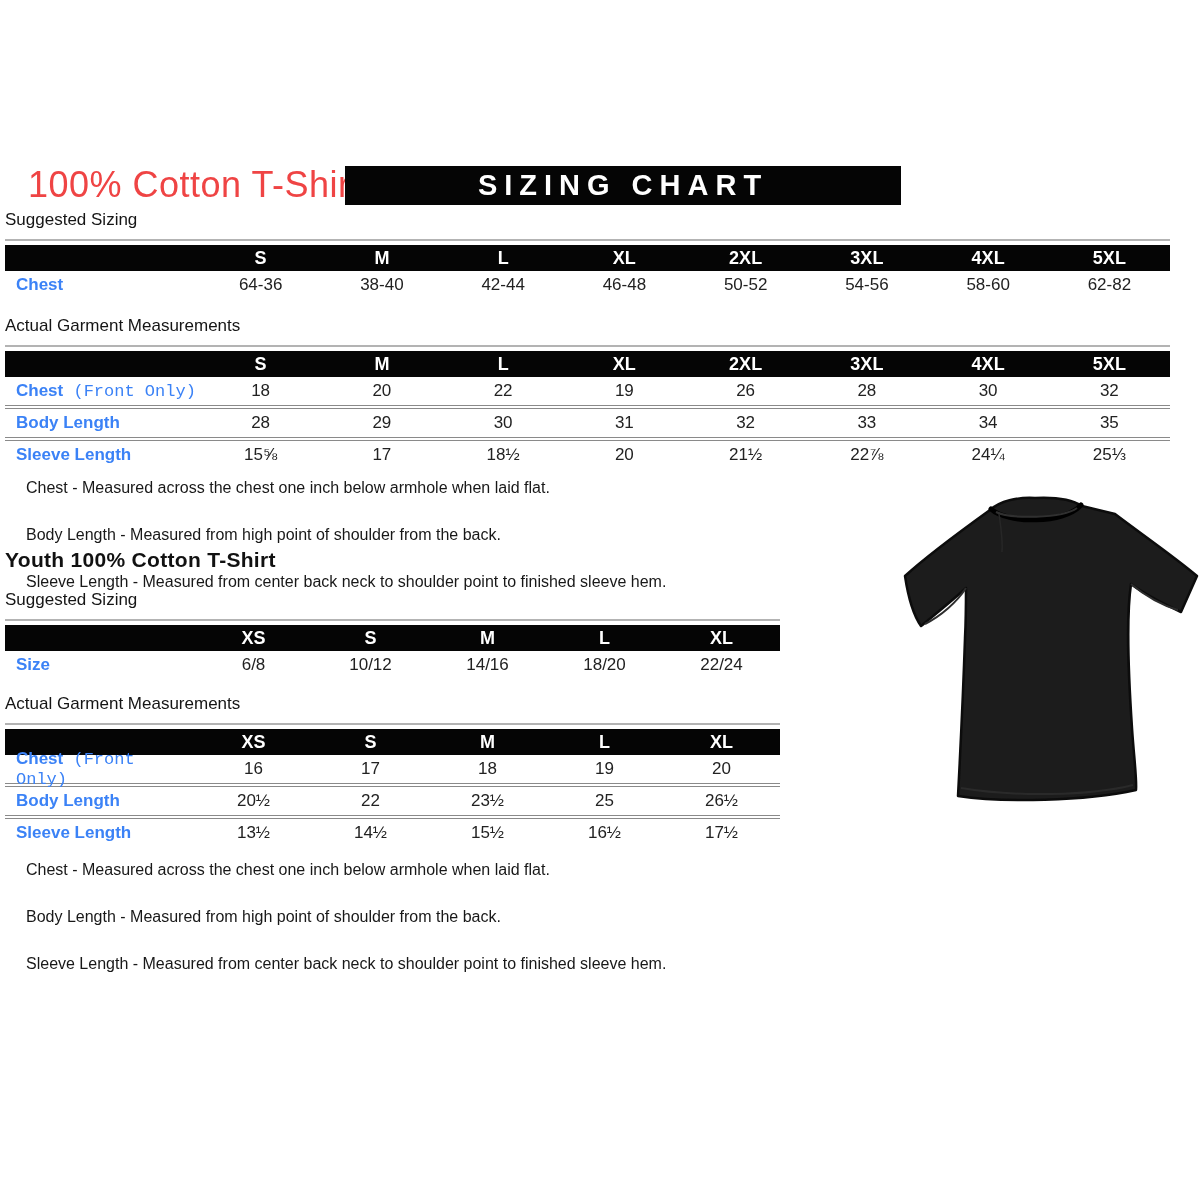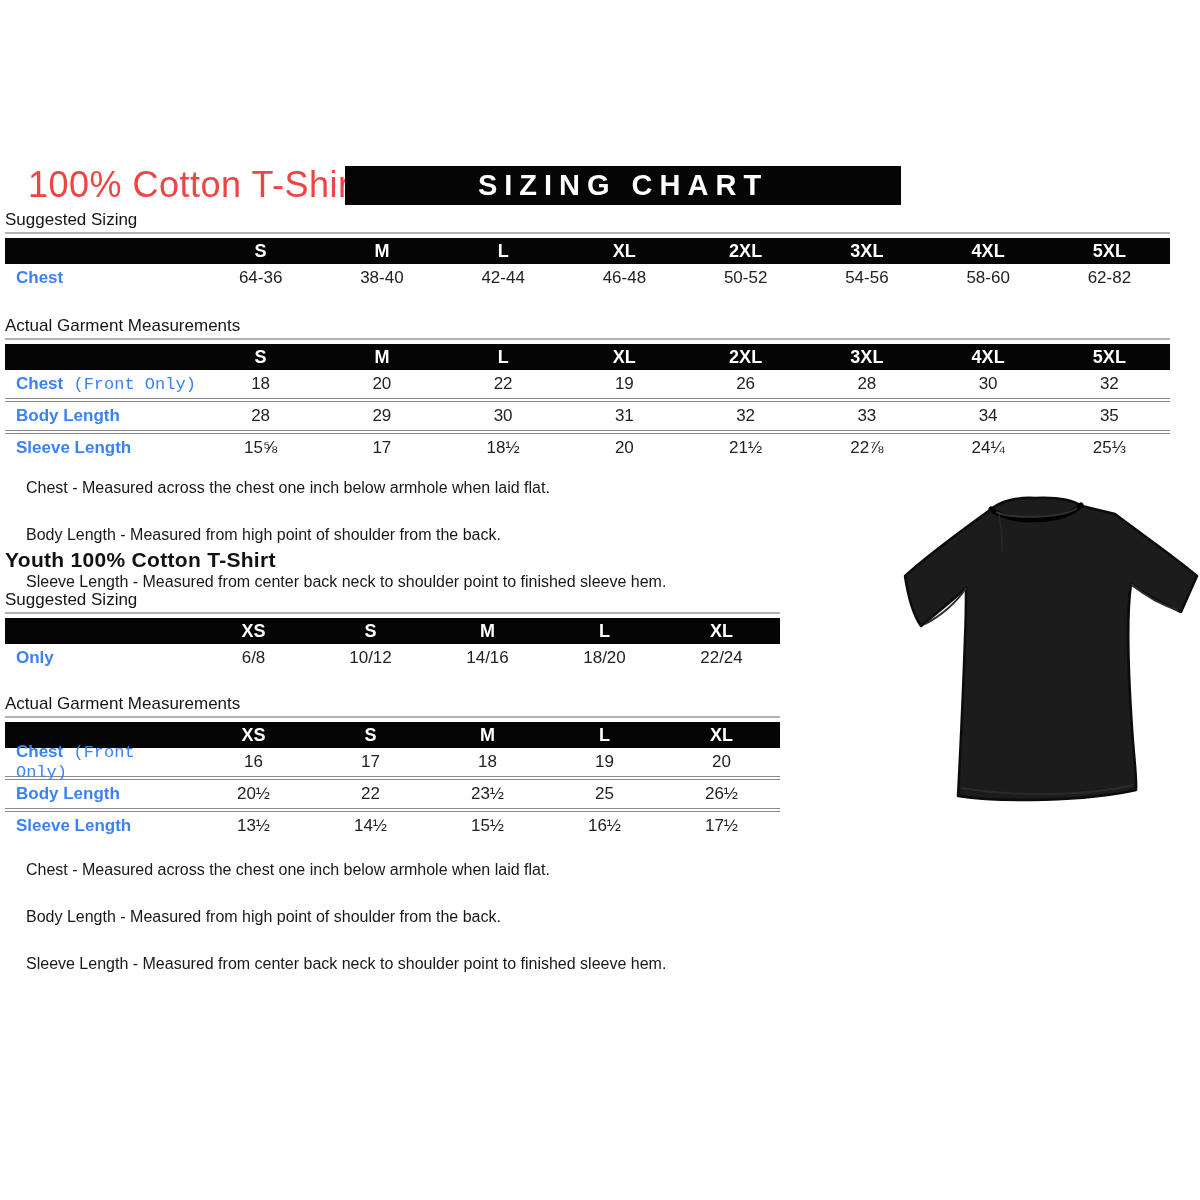--- a/index.html
+++ b/index.html
@@ -11,21 +11,21 @@
   .page-title{left:28px;top:164px;font-size:36px;font-weight:400;letter-spacing:.5px;color:#ef4444;}
   .banner{
     left:345px;top:166px;width:556px;height:39px;background:#050505;
     display:flex;align-items:center;justify-content:center;
     color:#fff;font-weight:700;font-size:29px;letter-spacing:7px;
   }
   .youth-title{left:5px;top:548px;font-size:21px;font-weight:700;color:#111;letter-spacing:.3px;}
 
   .size-table{position:absolute;}
   .tbl-label{
-    font-size:17px;color:#151515;padding-bottom:2px;margin-bottom:4px;
+    font-size:17px;color:#151515;padding-bottom:9px;margin-bottom:4px;
     border-bottom:2px solid #b3b3b3;
   }
   .tbl-row{display:flex;align-items:center;}
   .tbl-row.hdr{background:#050505;height:26px;color:#fff;}
   .tbl-row.drow{height:28px;font-size:17px;color:#222;}
   .tbl-row.sep{border-bottom:4px double #8a8a8a;}
   .cell{flex:1;text-align:center;}
   .hdr .cell{font-weight:700;font-size:18px;}
   .lcell{flex:none;text-align:left;padding-left:11px;box-sizing:border-box;}
   .drow .lcell{font-weight:700;color:#3b82f6;}
@@ -130,21 +130,21 @@
     <div class="tbl-label">Suggested Sizing</div>
     <div class="tbl-row hdr">
       <div class="cell lcell" style="width: 190px;"></div>
       <div class="cell">XS</div>
       <div class="cell">S</div>
       <div class="cell">M</div>
       <div class="cell">L</div>
       <div class="cell">XL</div>
     </div>
     <div class="tbl-row drow">
-      <div class="cell lcell" style="width: 190px;">Only</div>
+      <div class="cell lcell" style="width: 190px;">Size</div>
       <div class="cell">6/8</div>
       <div class="cell">10/12</div>
       <div class="cell">14/16</div>
       <div class="cell">18/20</div>
       <div class="cell">22/24</div>
     </div>
   </div>
 
 <div class="size-table" style="left:5px;top:694px;width:775px;">
     <div class="tbl-label">Actual Garment Measurements</div>

